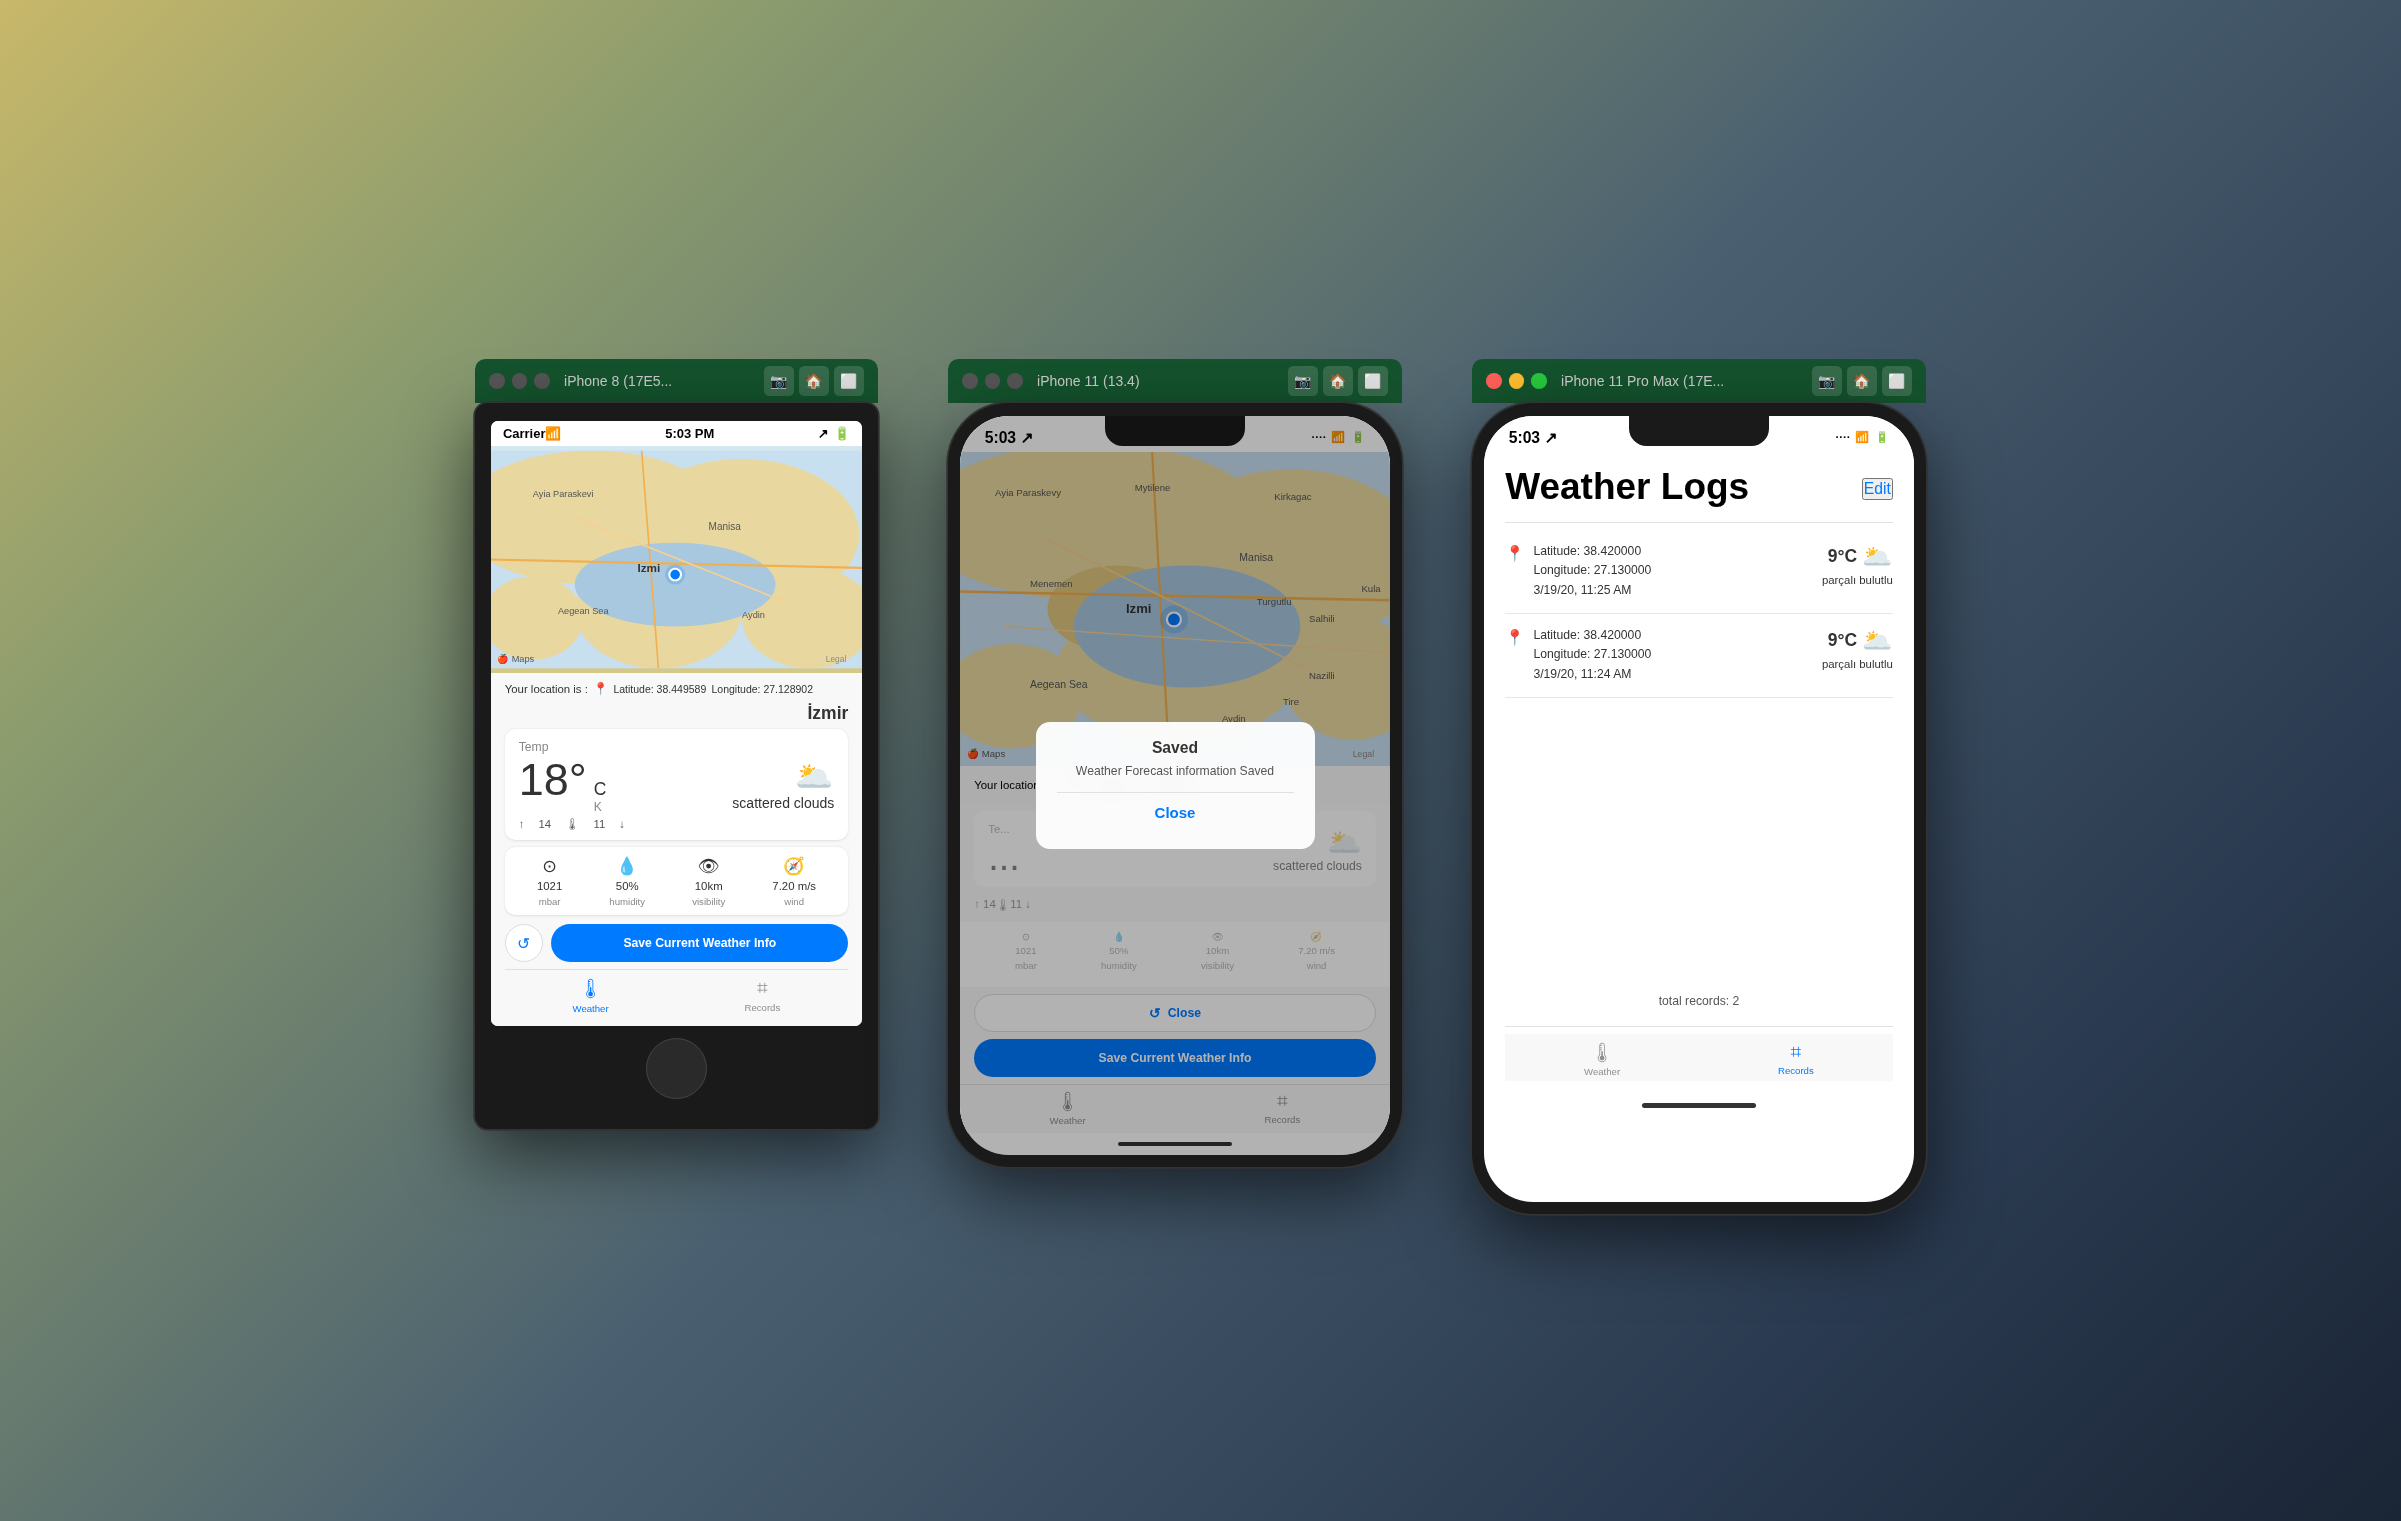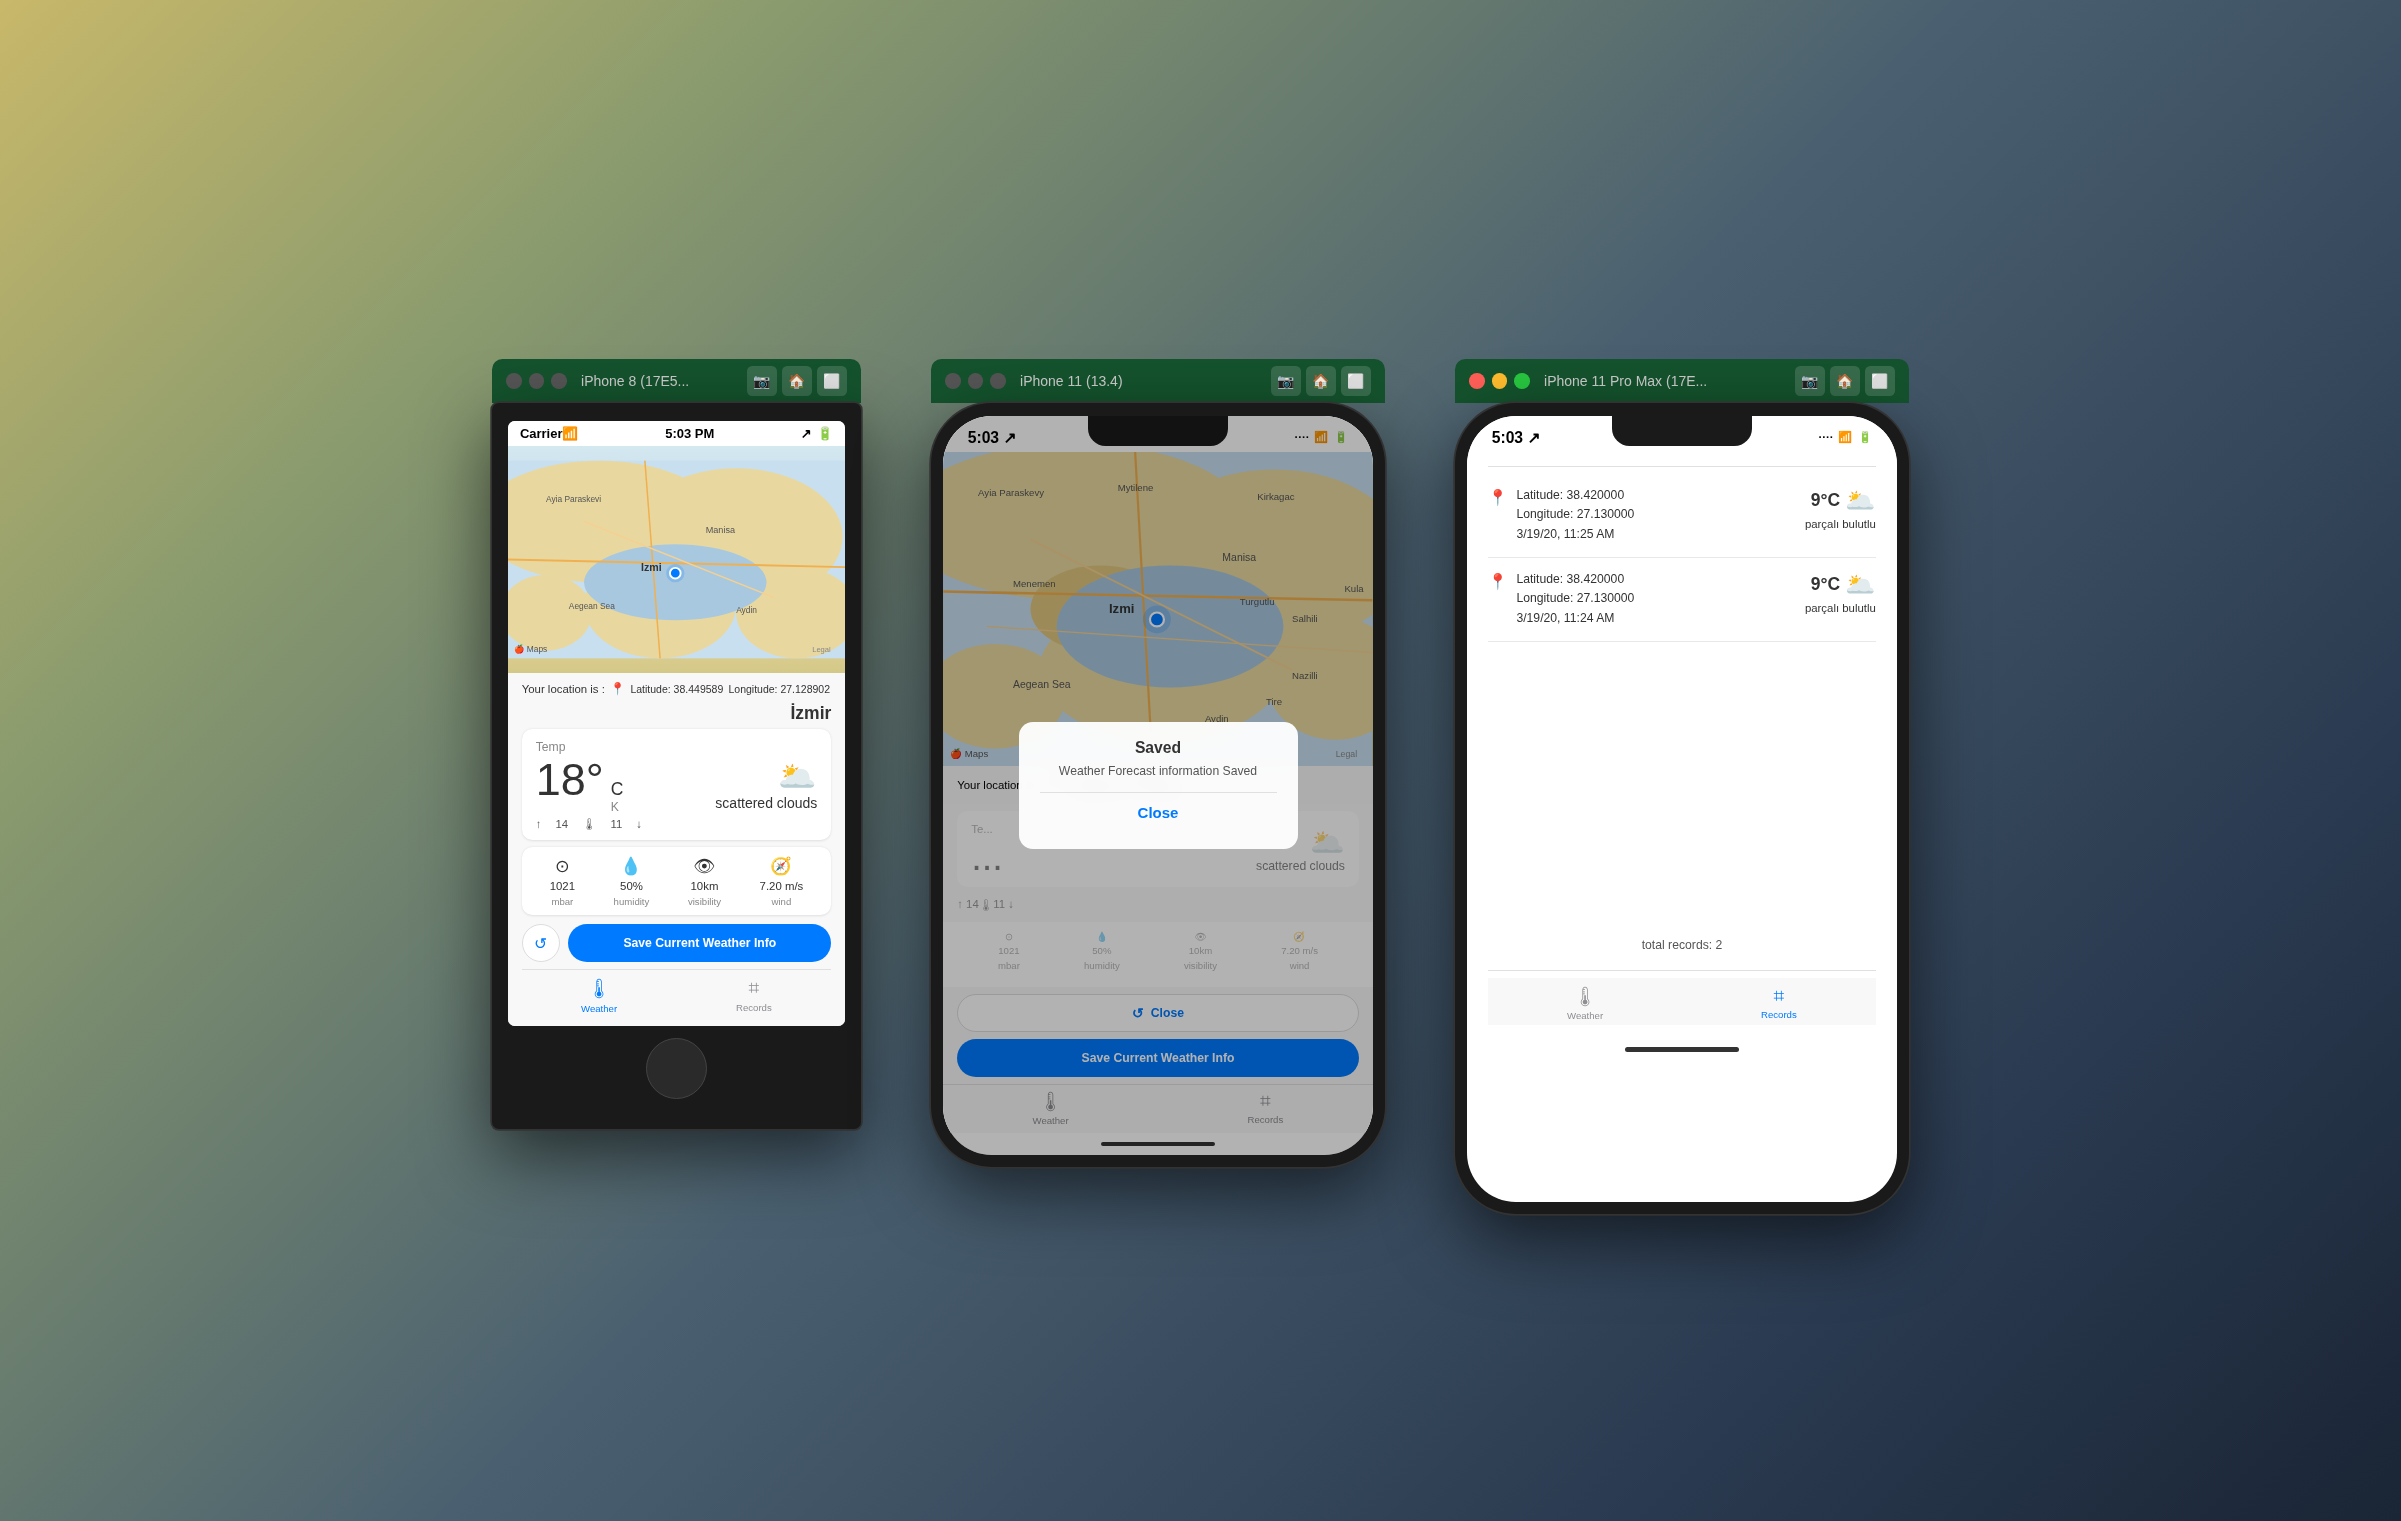--- a/index.html
+++ b/index.html
@@ -60,24 +60,24 @@
       display: flex;
       align-items: center;
       justify-content: center;
       color: #aaa;
       font-size: 14px;
     }
 
     
     .iphone8-frame {
       background: #1a1a1a;
-      border-radius: 7px;
+      border-radius: 13px;
       padding: 17.5px 15.7px;
       box-shadow: 0 0 0 1.7px #333, 0 26px 70px rgba(0,0,0,0.6);
-      width: 369px;
+      width: 403px;
       position: relative;
     }
 
     .iphone8-inner {
       background: #fff;
       border-radius: 7px;
       overflow: hidden;
       position: relative;
     }
 
@@ -819,20 +819,24 @@
           <span class="iphonex-status-left">5:03 ↗</span>
           <div class="iphonex-status-right">
             <span>····</span>
             <span>📶</span>
             <span>🔋</span>
           </div>
         </div>
 
         <div style="padding: 14px 21px; background:#fff; flex:1;">
 
+          <div class="logs-header">
+            <div class="logs-title">Weather Logs</div>
+            <button class="logs-edit">Edit</button>
+          </div>
 
           <div style="height:0.9px; background:#e0e0e0; margin-bottom:7px;"></div>
 
           <div class="log-entry">
             <span class="log-pin">📍</span>
             <div class="log-info">
               <div>Latitude: 38.420000</div>
               <div>Longitude: 27.130000</div>
               <div>3/19/20, 11:25 AM</div>
             </div>

